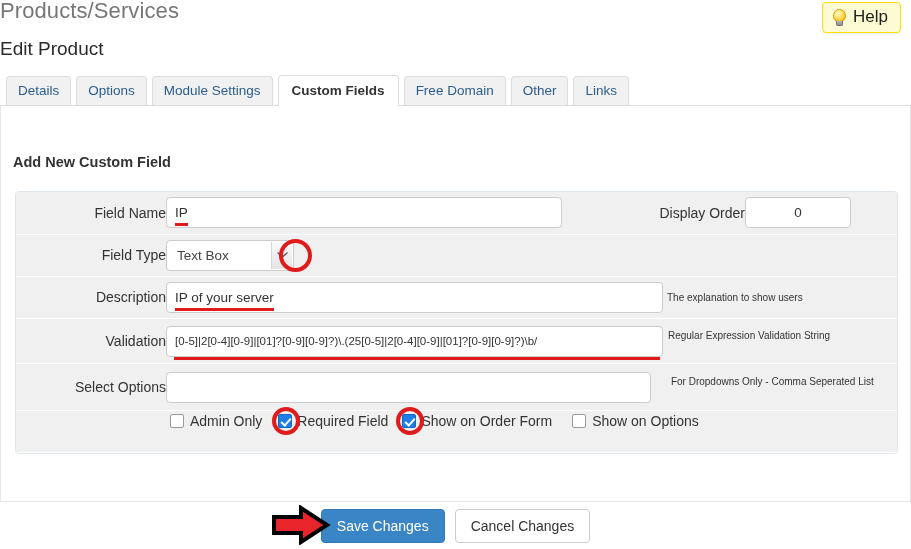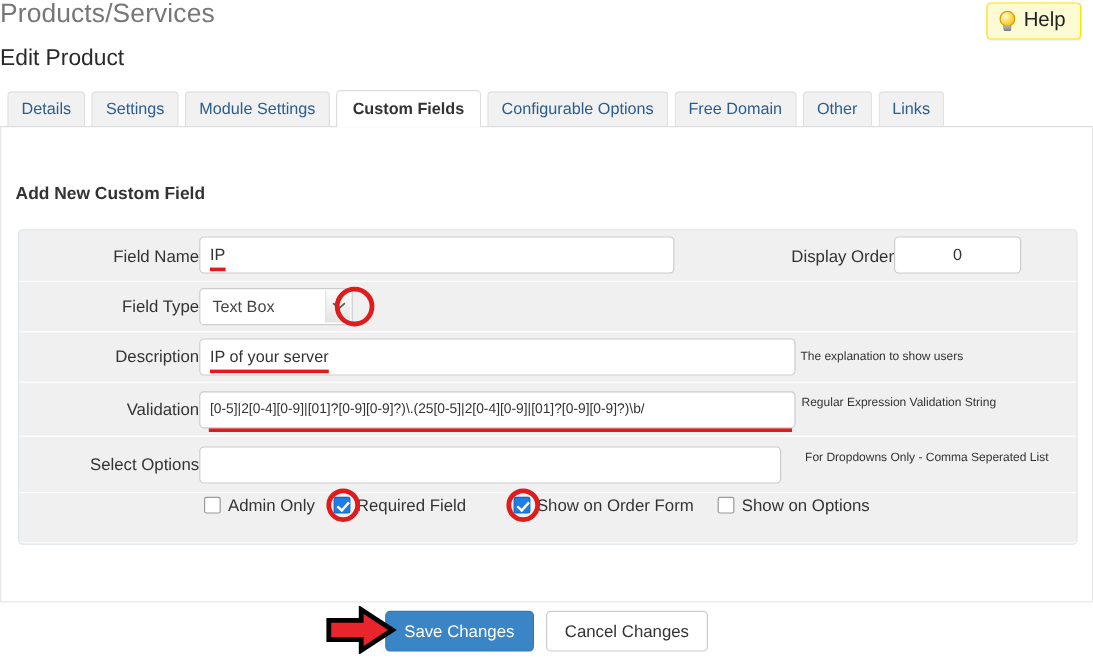--- a/index.html
+++ b/index.html
@@ -240,24 +240,23 @@
       <span class="glass"></span>
         <span class="base"></span>
     </span>
     <span>Help</span>
   </div>
 
   <div class="sub-heading">Edit Product</div>
 
   <div class="tabs">
     <div class="tab">Details</div>
-    <div class="tab">Settings</div>
+    <div class="tab">Options</div>
     <div class="tab">Module Settings</div>
     <div class="tab active">Custom Fields</div>
-    <div class="tab">Configurable Options</div>
     <div class="tab">Free Domain</div>
     <div class="tab">Other</div>
     <div class="tab">Links</div>
   </div>
 
   <div class="panel">
     <div class="panel-title">Add New Custom Field</div>
 
     <div class="form-wrap">
       <table class="form">
@@ -343,21 +342,21 @@
                 <span class="cbox"></span>
                 <span class="cbl">Admin Only</span>
               </div>
 
               <div class="cbitem" style="margin-right:14px;">
                 <span class="cbox on"></span>
                 <span class="circ" style="left:-6px; top:-6px; width:28px; height:28px;"></span>
                 <span class="cbl" style="margin-left:5px;">Required Field</span>
               </div>
 
-              <div class="cbitem" style="margin-right:20px;margin-left:26px;">
+              <div class="cbitem" style="margin-right:20px;">
                 <span class="cbox on"></span>
                 <span class="circ" style="left:-6px; top:-6px; width:28px; height:28px;"></span>
                 <span class="cbl" style="margin-left:5px;">Show on Order Form</span>
               </div>
 
               <div class="cbitem">
                 <span class="cbox"></span>
                 <span class="cbl">Show on Options</span>
               </div>
 

